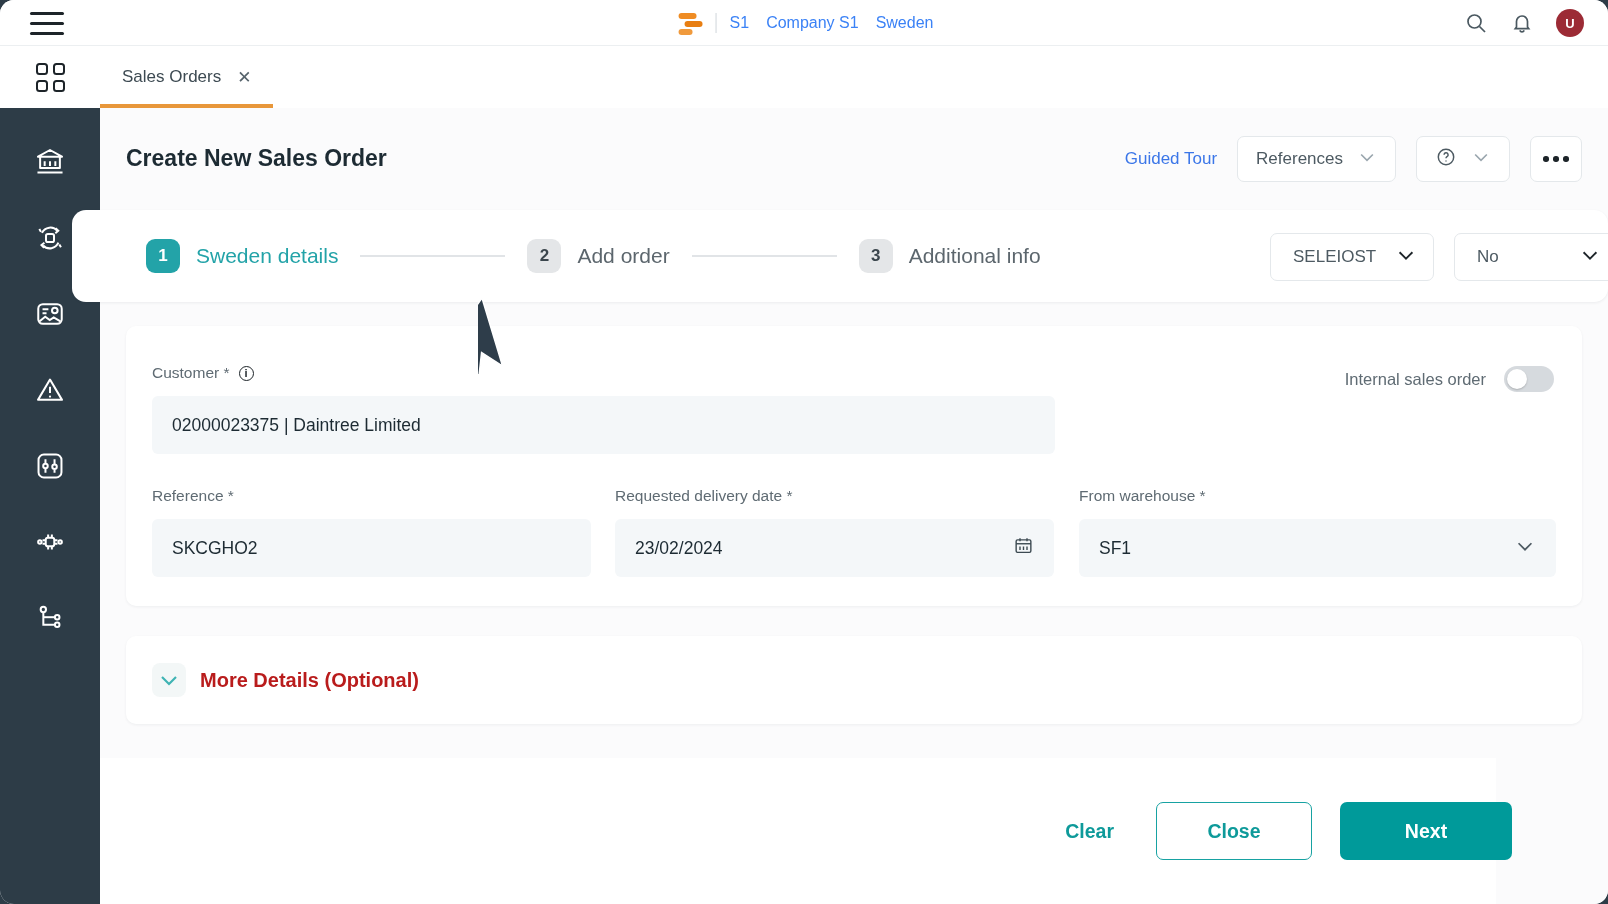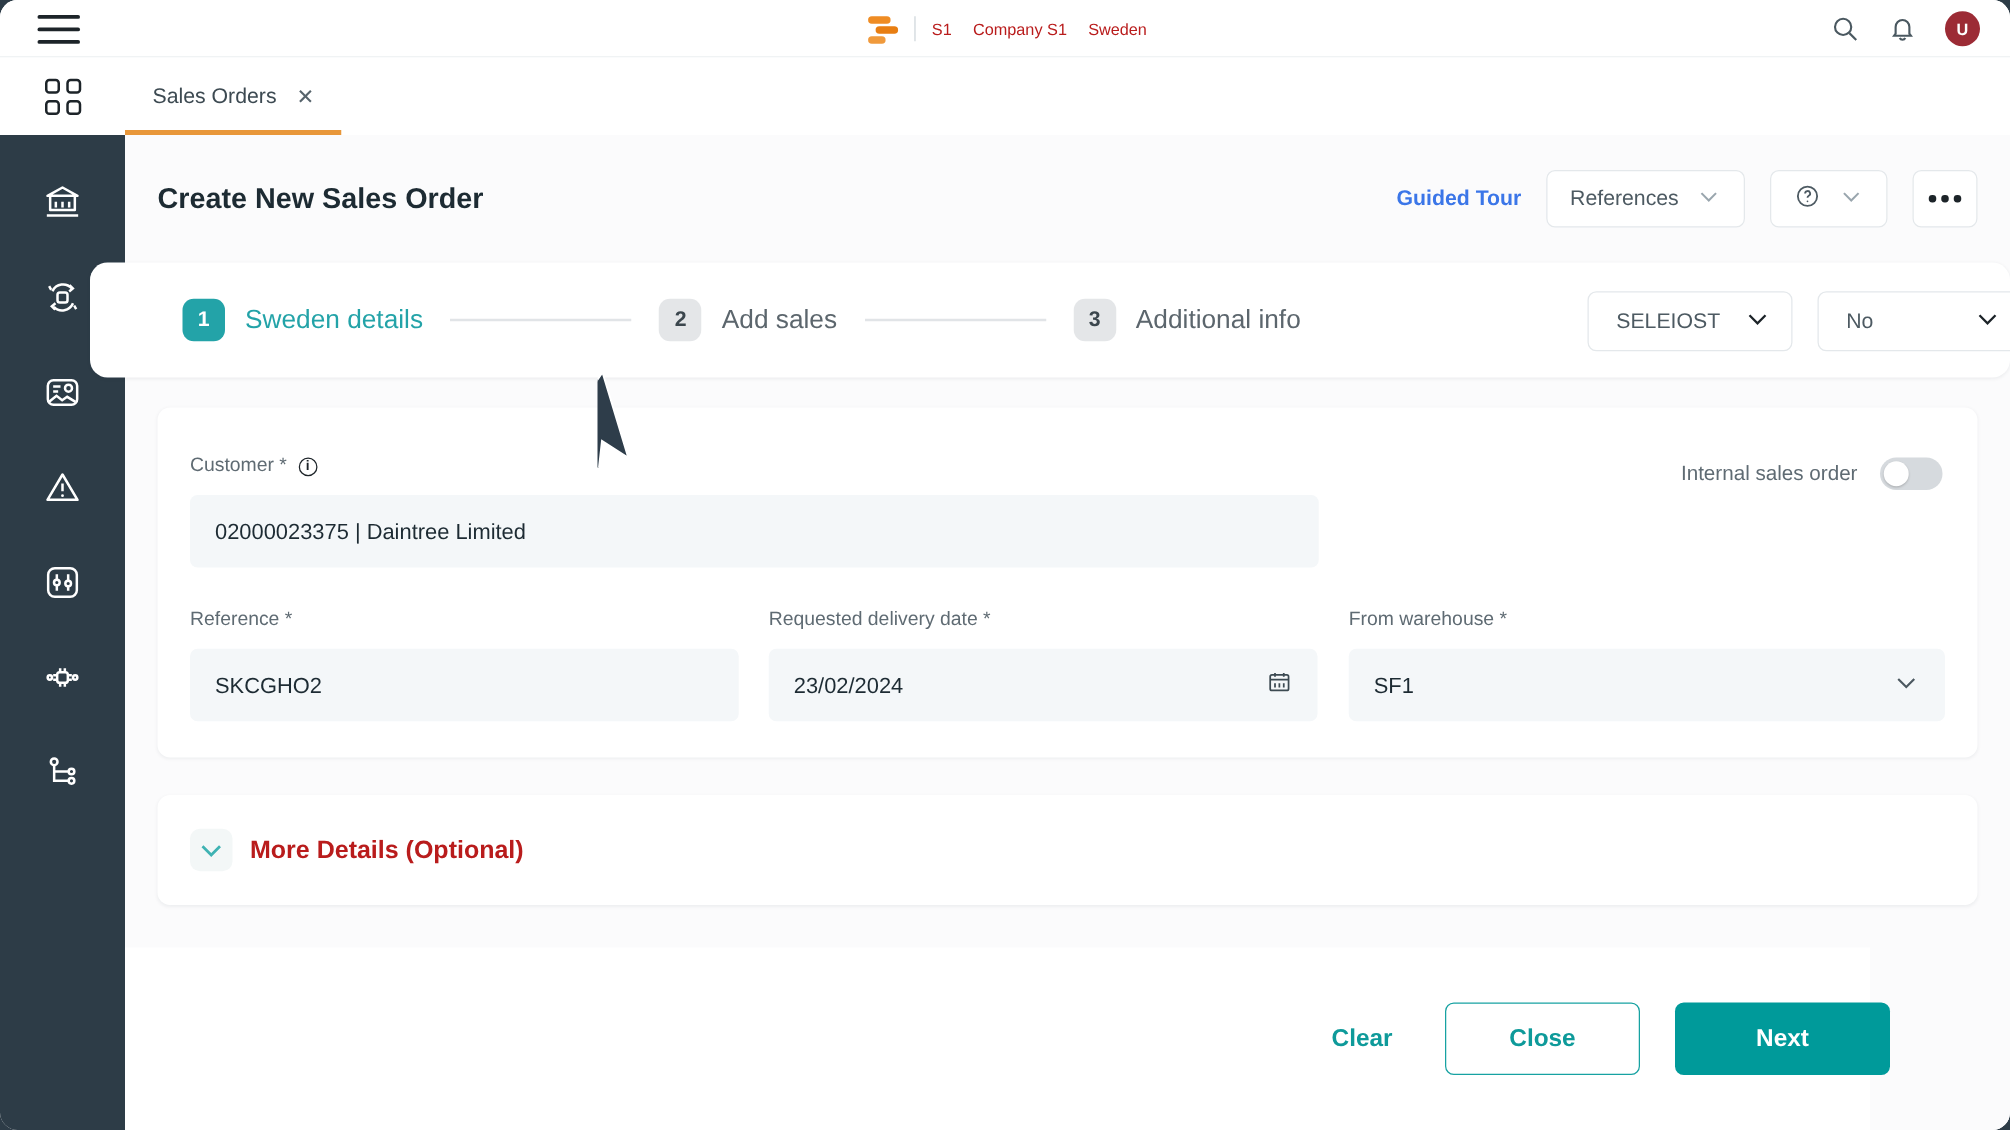--- a/index.html
+++ b/index.html
@@ -36,21 +36,21 @@
     position: absolute; left: 50%; top: 0; height: 46px;
     transform: translateX(-50%);
     display: flex; align-items: center; gap: 13px;
   }
   .logo { position: relative; width: 28px; height: 26px; }
   .logo i { position: absolute; display: block; height: 6px; border-radius: 3px; background: #ef8c23; }
   .logo i:nth-child(1) { left: 4px;  top: 3px;  width: 18px; }
   .logo i:nth-child(2) { left: 10px; top: 11px; width: 18px; background: #e87e12; }
   .logo i:nth-child(3) { left: 4px;  top: 19px; width: 14px; background: #f09a3c; }
   .brand .divider { width: 1px; height: 20px; background: #cfd6da; }
-  .brand .crumbs { display: flex; gap: 17px; font-size: 13px; color: #b91c1c; }
+  .brand .crumbs { display: flex; gap: 17px; font-size: 16px; color: #3b82f6; }
 
   .topright {
     position: absolute; right: 24px; top: 0; height: 46px;
     display: flex; align-items: center; gap: 22px;
   }
   .icon-btn { width: 24px; height: 24px; cursor: pointer; color: #4a5860; }
   .avatar {
     width: 28px; height: 28px; border-radius: 50%;
     background: #9c2b35; color: #fff;
     font-size: 13px; font-weight: bold;
@@ -98,21 +98,21 @@
   }
   .page-head {
     position: absolute; left: 0; top: 0; width: 1508px; height: 100px;
     display: flex; align-items: center;
   }
   .page-title { margin-left: 26px; font-size: 23px; font-weight: bold; color: #1d2b33; }
   .head-actions {
     position: absolute; right: 26px; top: 28px;
     display: flex; align-items: center; gap: 20px;
   }
-  .link-tour { font-size: 17px; font-weight: bold; color: #3b76e8; cursor: pointer; }
+  .link-tour { font-size: 17px; font-weight: normal; color: #3b76e8; cursor: pointer; }
   .obtn {
     height: 46px; border: 1px solid #e4e8eb; background: #fff; border-radius: 7px;
     display: flex; align-items: center; gap: 14px; padding: 0 18px;
     font-size: 17px; color: #4d5a62; cursor: pointer;
   }
   .obtn.square { width: 52px; justify-content: center; padding: 0; }
   .obtn.wide { min-width: 152px; }
   .dots { display: flex; gap: 4.5px; }
   .dots b { width: 5.5px; height: 5.5px; border-radius: 50%; background: #1d2429; display: block; }
   .chev { color: #9aa6ae; }
@@ -388,21 +388,21 @@
 
     <div class="stepper">
       <div class="steps">
         <div class="step">
           <div class="badge on">1</div>
           <div class="step-label on">Sweden details</div>
         </div>
         <div class="connector"></div>
         <div class="step">
           <div class="badge off">2</div>
-          <div class="step-label off">Add sales</div>
+          <div class="step-label off">Add order</div>
         </div>
         <div class="connector"></div>
         <div class="step">
           <div class="badge off">3</div>
           <div class="step-label off">Additional info</div>
         </div>
       </div>
       <div class="stepper-right">
         <div class="sel">
           <span>SELEIOST</span>

